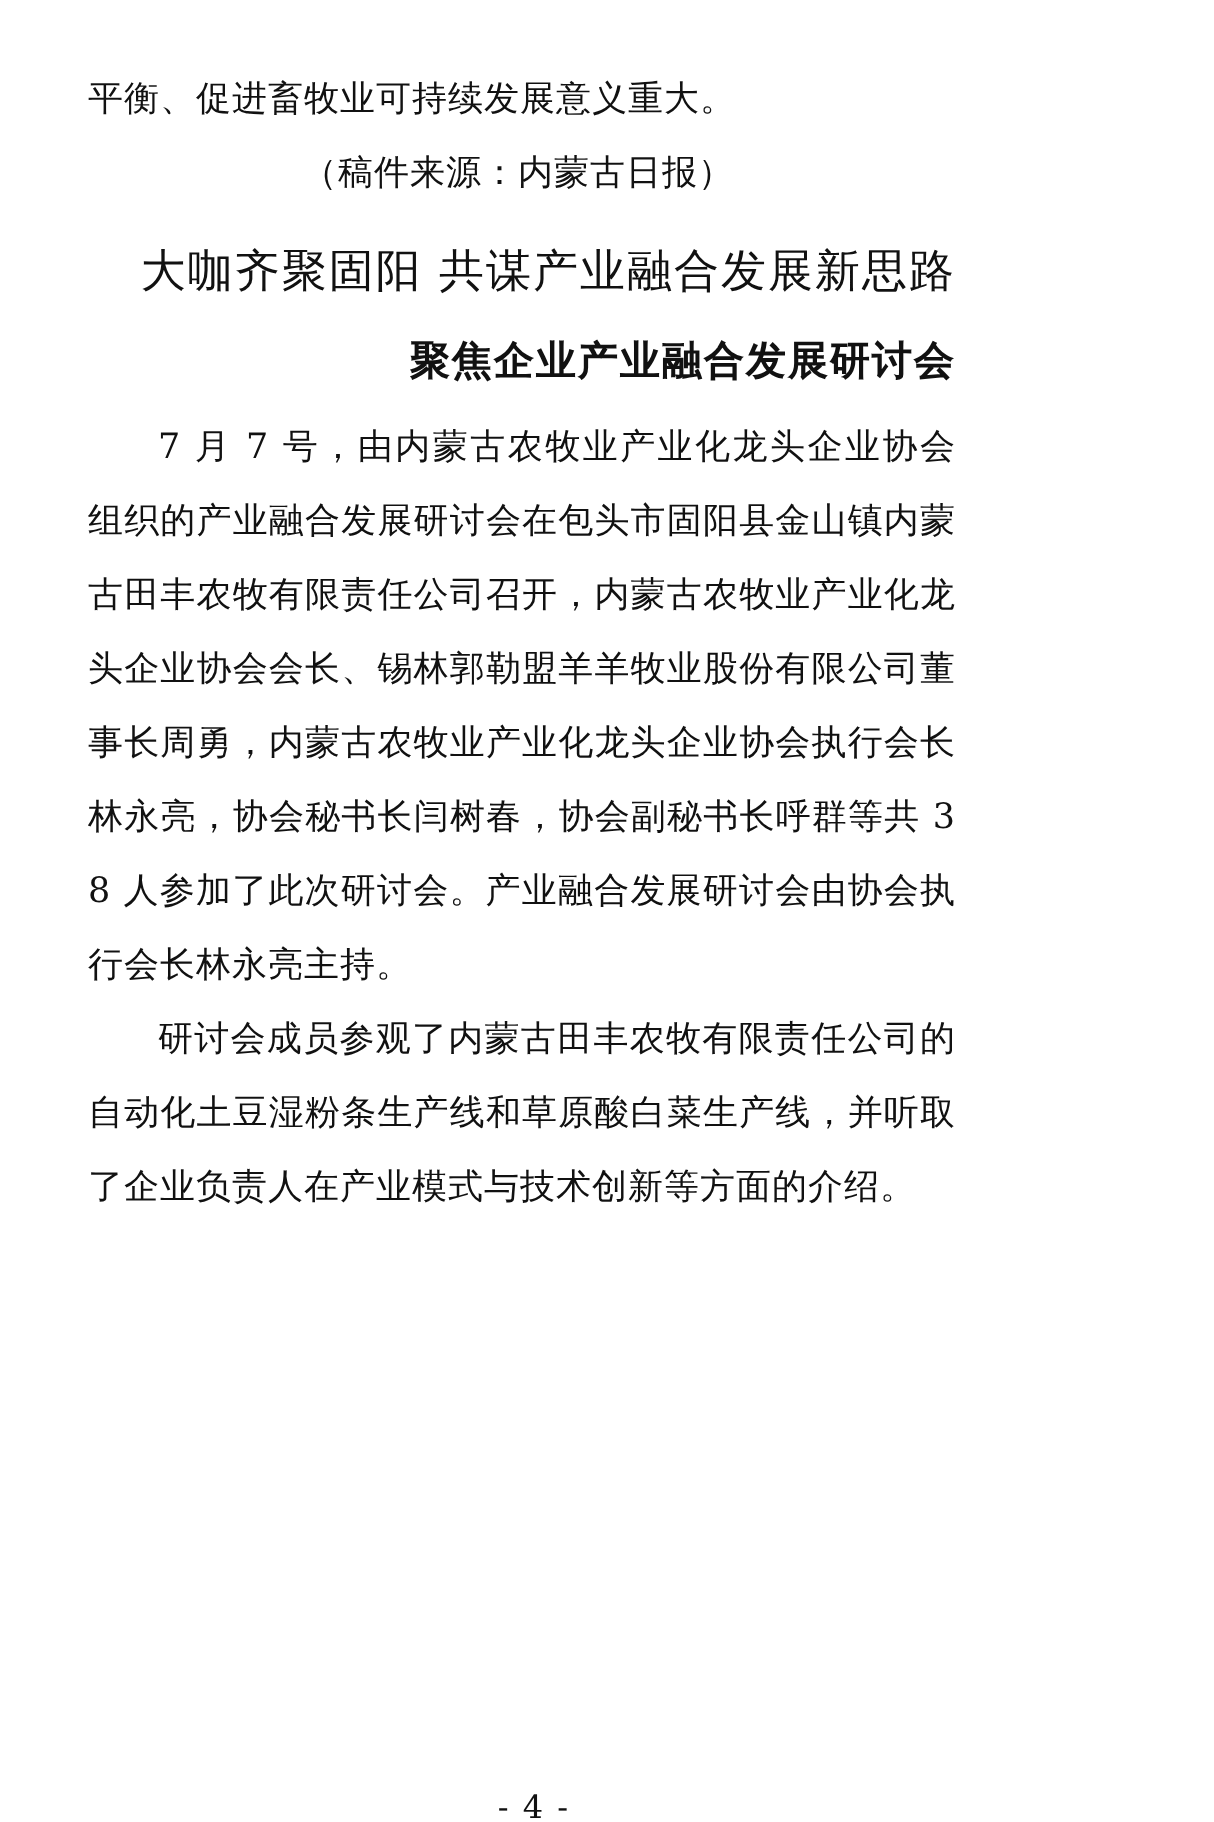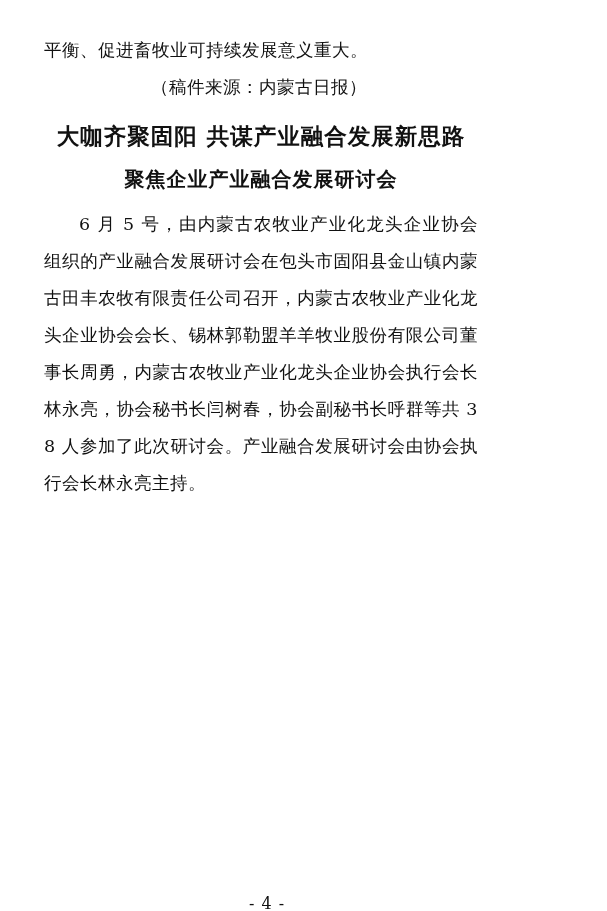--- a/index.html
+++ b/index.html
@@ -47,34 +47,34 @@
     font-size: 18px;
     line-height: 40px;
     font-weight: bold;
     letter-spacing: 0.5px;
     margin: 6px 0 0 0;
     font-family: "DejaVu Sans", "Liberation Sans", sans-serif;
   }
   .headline-main {
     font-size: 22.5px;
     line-height: 44px;
-    font-weight: bold;
-    text-align: center;
+    font-weight: normal;
+    text-align: right;
     letter-spacing: 1px;
     margin: 8px 0 0 0;
     font-family: "DejaVu Serif", "Liberation Serif", serif;
   }
   .headline-sub {
     font-size: 20px;
     line-height: 42px;
     font-weight: bold;
-    text-align: center;
+    text-align: right;
     letter-spacing: 1px;
     margin: 2px 0 4px 0;
-    font-family: Liberation Mono, monospace;
+    font-family: Liberation Serif, serif;
   }
   .footer {
     position: absolute;
     left: 0;
     right: 0;
     bottom: 22px;
     text-align: center;
     font-size: 16px;
     letter-spacing: 1px;
   }
@@ -87,19 +87,20 @@
   <p class="para">平衡、促进畜牧业可持续发展意义重大。</p>
 
 
   <p class="source-line">（稿件来源：内蒙古日报）</p>
 
 
   <h1 class="headline-main">大咖齐聚固阳 共谋产业融合发展新思路</h1>
 
   <h2 class="headline-sub">聚焦企业产业融合发展研讨会</h2>
 
-  <p class="para indent">6 月 5 号，由内蒙古农牧业产业化龙头企业协会组织的产业融合发展研讨会在包头市固阳县金山镇内蒙古田丰农牧有限责任公司召开，内蒙古农牧业产业化龙头企业协会会长、锡林郭勒盟羊羊牧业股份有限公司董事长周勇，内蒙古农牧业产业化龙头企业协会执行会长林永亮，协会秘书长闫树春，协会副秘书长呼群等共 38 人参加了此次研讨会。产业融合发展研讨会由协会执行会长林永亮主持。</p>
+  <p class="para indent">7 月 7 号，由内蒙古农牧业产业化龙头企业协会组织的产业融合发展研讨会在包头市固阳县金山镇内蒙古田丰农牧有限责任公司召开，内蒙古农牧业产业化龙头企业协会会长、锡林郭勒盟羊羊牧业股份有限公司董事长周勇，内蒙古农牧业产业化龙头企业协会执行会长林永亮，协会秘书长闫树春，协会副秘书长呼群等共 38 人参加了此次研讨会。产业融合发展研讨会由协会执行会长林永亮主持。</p>
 
+  <p class="para indent">研讨会成员参观了内蒙古田丰农牧有限责任公司的自动化土豆湿粉条生产线和草原酸白菜生产线，并听取了企业负责人在产业模式与技术创新等方面的介绍。</p>
 
 
   <div class="footer">- 4 -</div>
 
 </div>
 
 </body></html>

